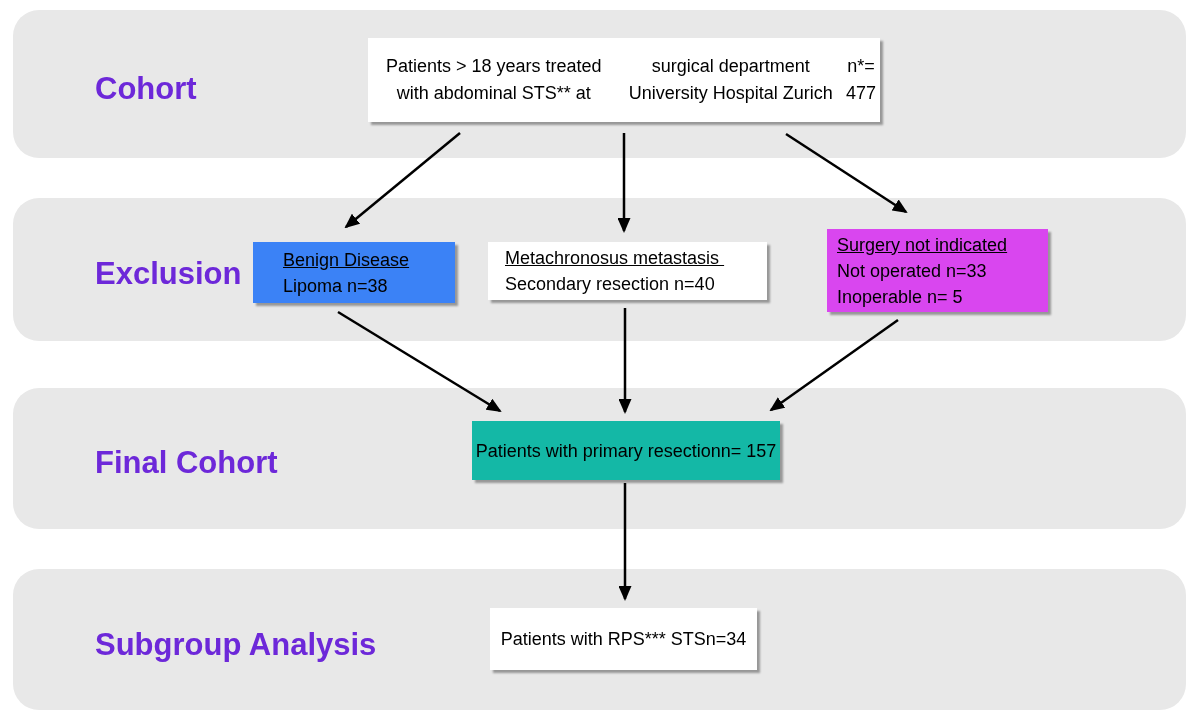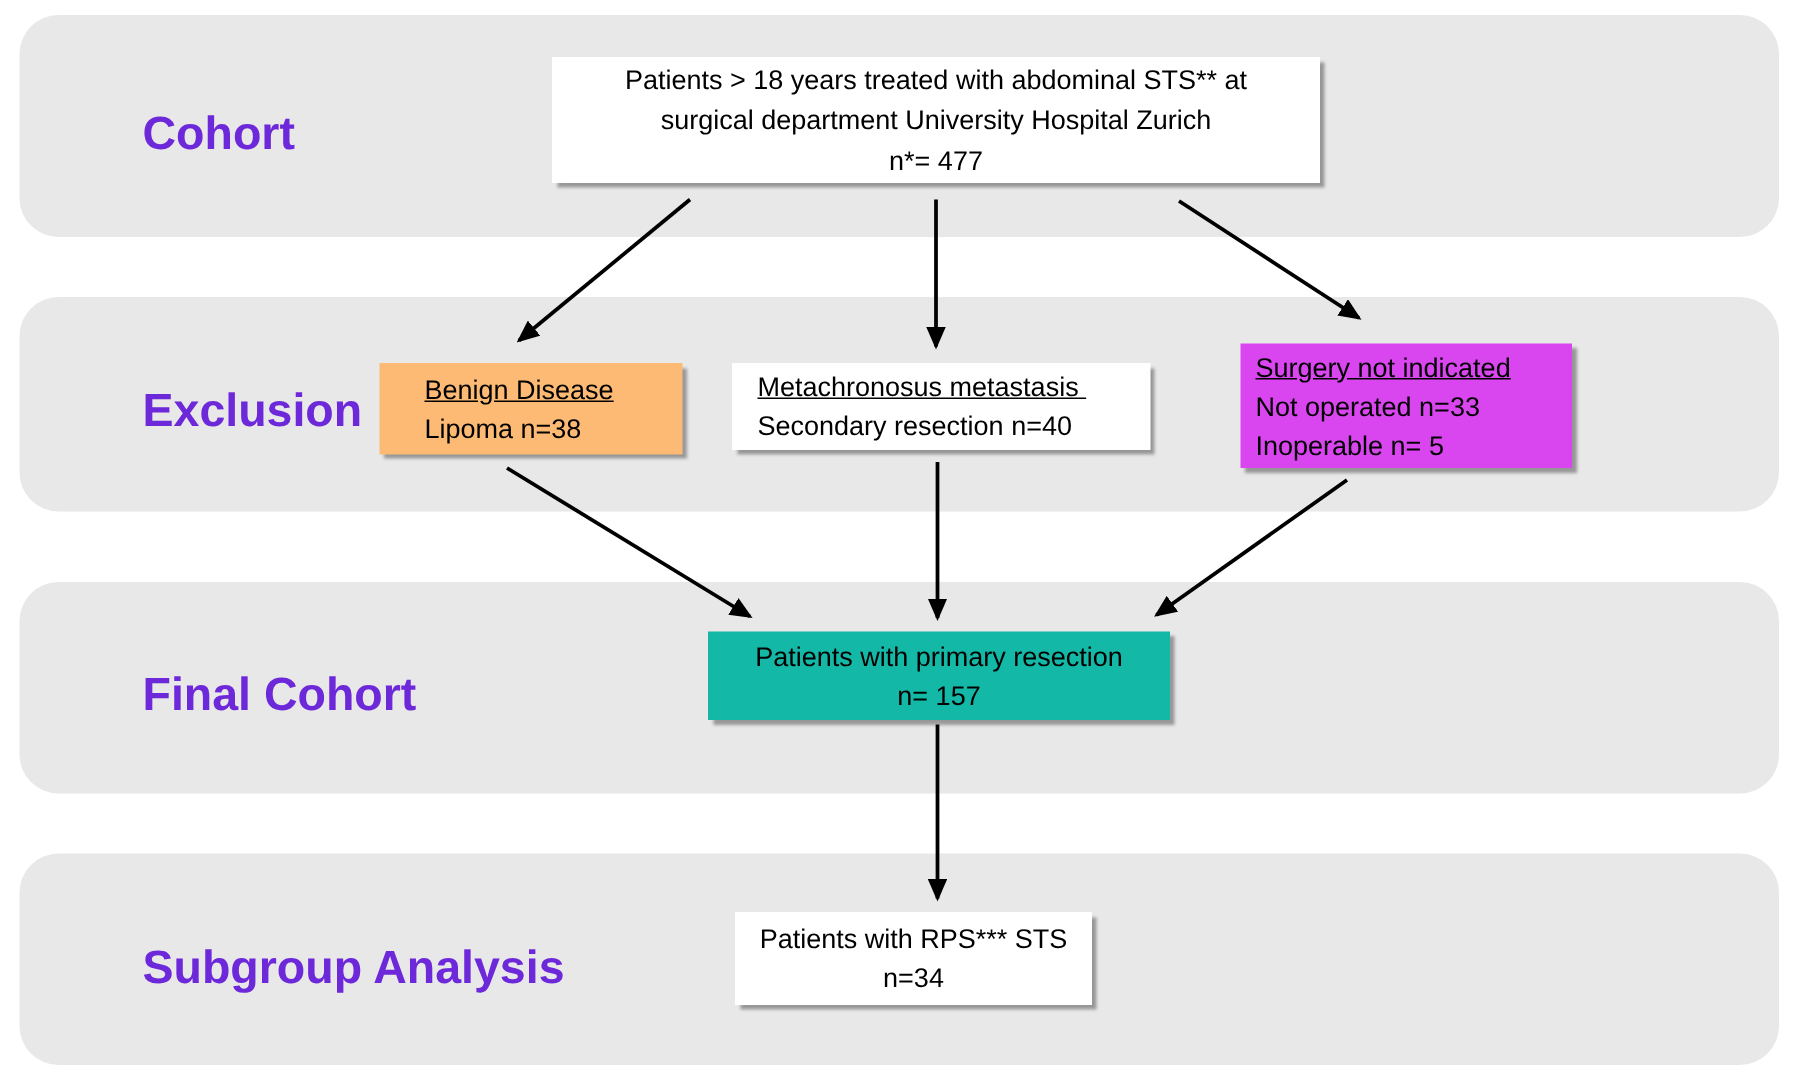--- a/index.html
+++ b/index.html
@@ -28,21 +28,21 @@
   }
   .box{
     position:absolute;
     background:#ffffff;
     box-shadow:3px 3px 2px rgba(0,0,0,0.35);
     font-size:18px;
     line-height:26px;
     box-sizing:border-box;
   }
   .box.center{
-    display:flex;flex-direction:column;
+    display:flex;flex-direction:row;
     justify-content:center;align-items:center;
     text-align:center;
   }
   .box.left{
     display:flex;flex-direction:column;
     justify-content:center;
     text-align:left;
     padding-left:10px;padding-right:6px;
   }
   #box-cohort{line-height:27px;}
@@ -85,39 +85,39 @@
       <line x1="898" y1="320" x2="771" y2="410" stroke="#000000" stroke-width="2.5" marker-end="url(#ah)"></line>
       <line x1="625" y1="483" x2="625" y2="599" stroke="#000000" stroke-width="2.5" marker-end="url(#ah)"></line>
     </svg>
 
   <div class="box center" id="box-cohort" style="left: 368px; top: 38px; width: 512px; height: 84px; background: rgb(255, 255, 255);">
     <div>Patients &gt; 18 years treated with abdominal STS** at</div>
     <div>surgical department University Hospital Zurich</div>
     <div>n*= 477</div>
   </div>
 
-  <div class="box left" style="left: 253px; top: 242px; width: 202px; height: 61px; background: #fdba74; padding-left: 30px;">
+  <div class="box left" style="left: 253px; top: 242px; width: 202px; height: 61px; background: #3b82f6; padding-left: 30px;">
     <div class="underline">Benign Disease</div>
     <div>Lipoma n=38</div>
   </div>
 
   <div class="box left" style="left: 488px; top: 242px; width: 279px; height: 58px; background: rgb(255, 255, 255); padding-left: 17px;">
     <div class="underline">Metachronosus metastasis </div>
     <div>Secondary resection n=40</div>
   </div>
 
   <div class="box left" style="left: 827px; top: 229px; width: 221px; height: 83px; background: #d946ef; justify-content: center;">
     <div class="underline">Surgery not indicated</div>
     <div>Not operated n=33</div>
     <div>Inoperable n= 5</div>
   </div>
 
   <div class="box center" style="left: 472px; top: 421px; width: 308px; height: 59px; background: #14b8a6;">
     <div>Patients with primary resection</div>
     <div>n= 157</div>
   </div>
 
-  <div class="box center" style="left: 490px; top: 608px; width: 238px; height: 62px; background: rgb(255, 255, 255);">
+  <div class="box center" style="left: 490px; top: 608px; width: 267px; height: 62px; background: rgb(255, 255, 255);">
     <div>Patients with RPS*** STS</div>
     <div>n=34</div>
   </div>
 
 </div>
 
 </body></html>

